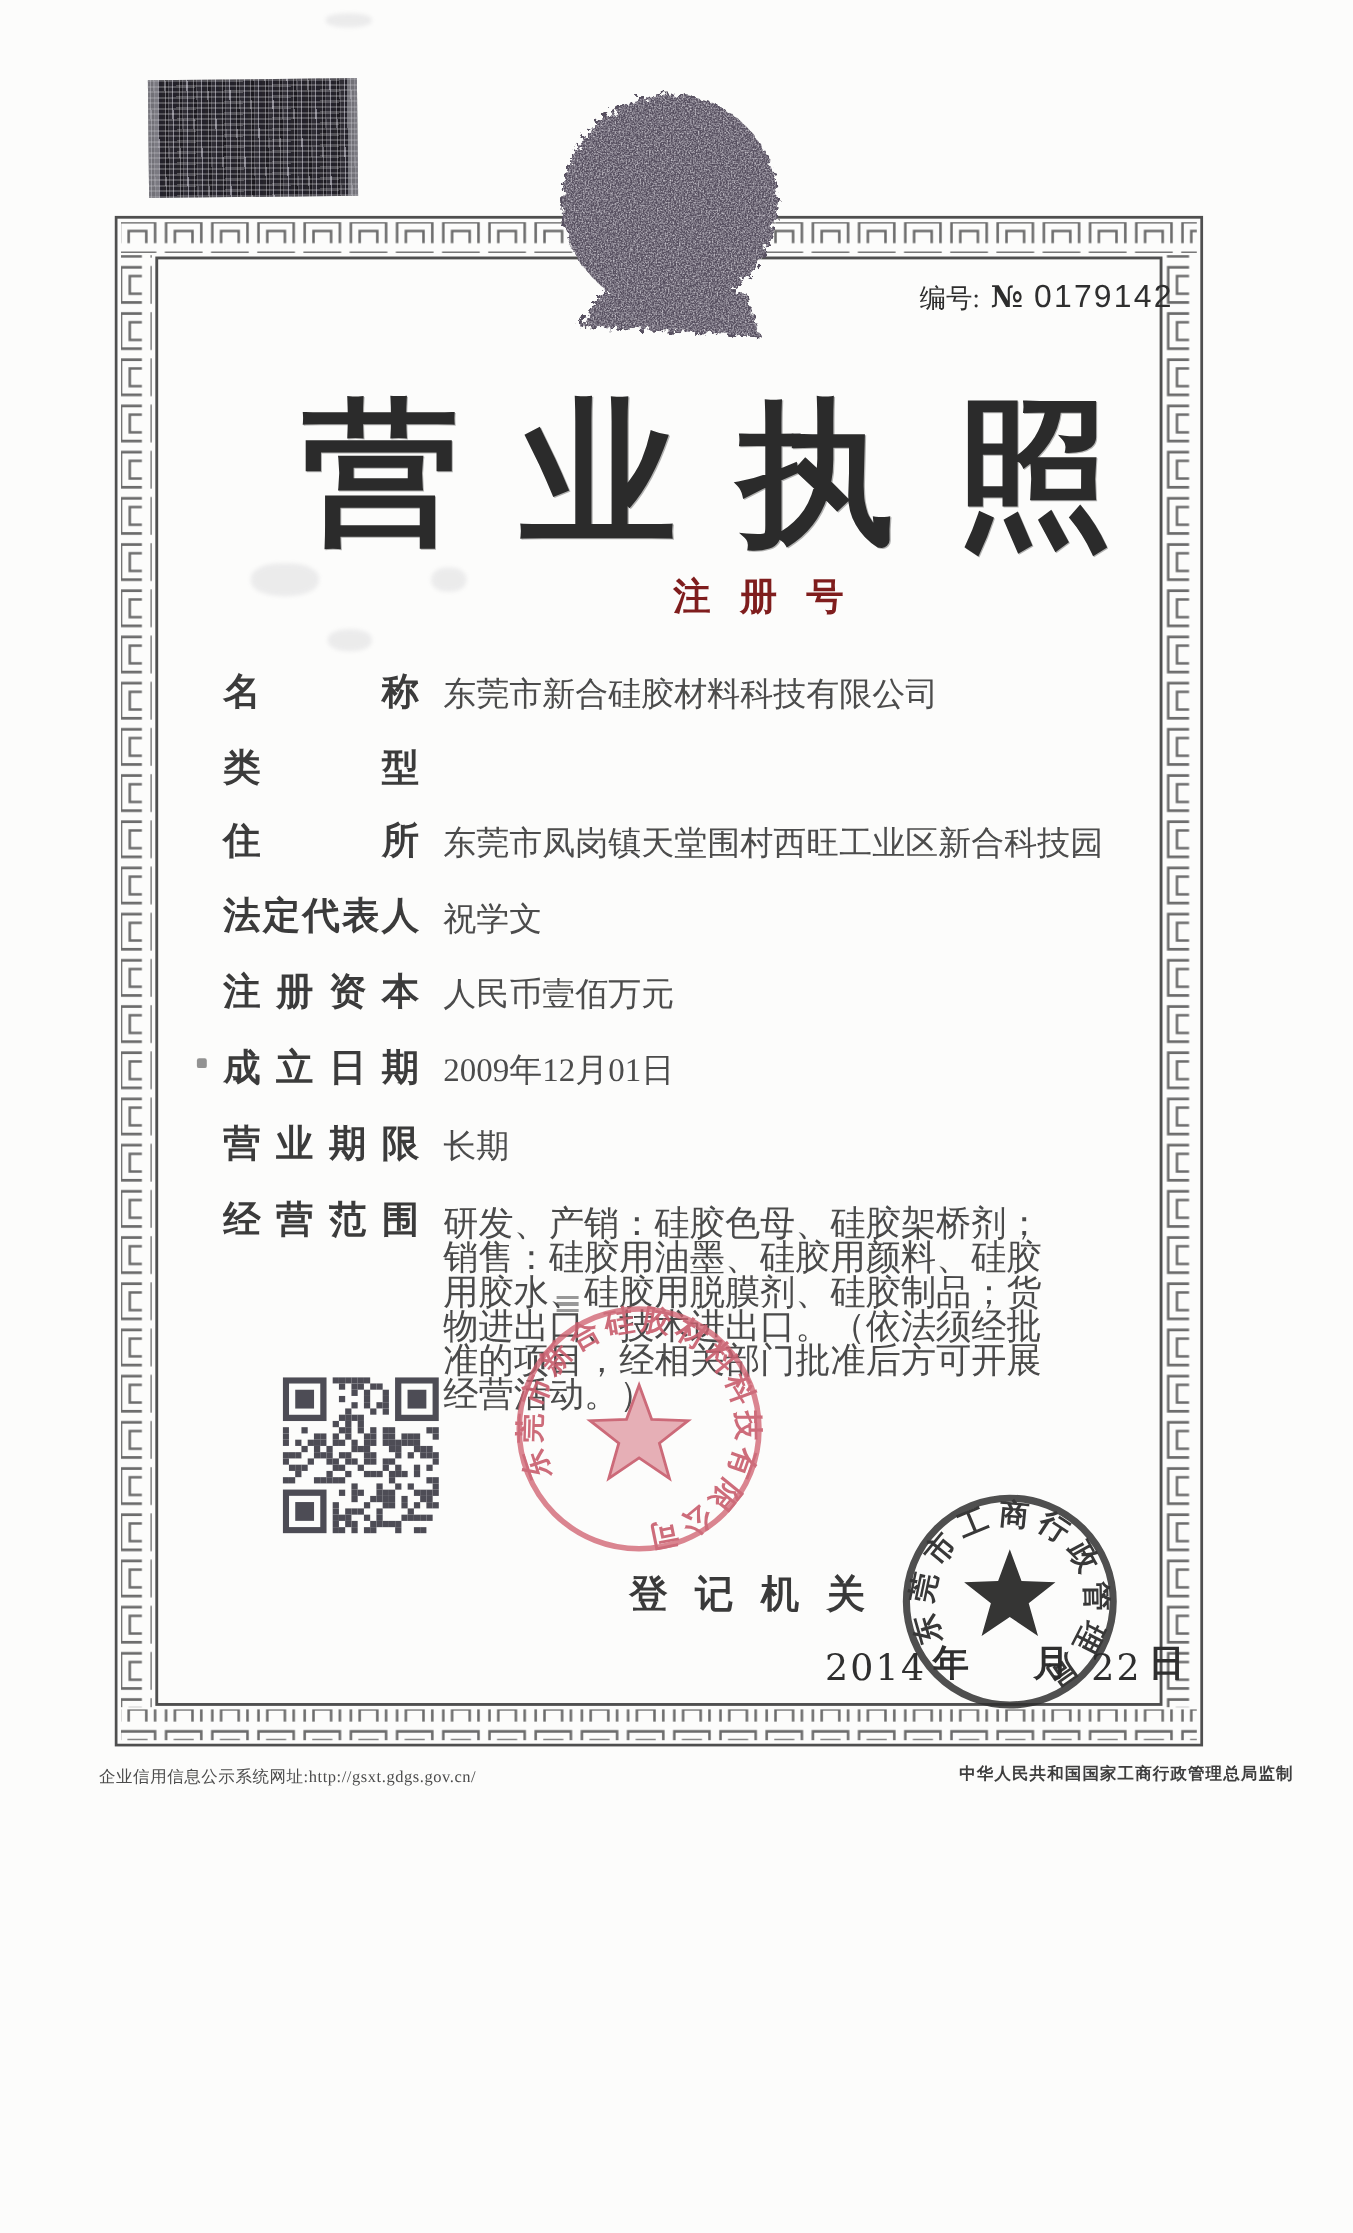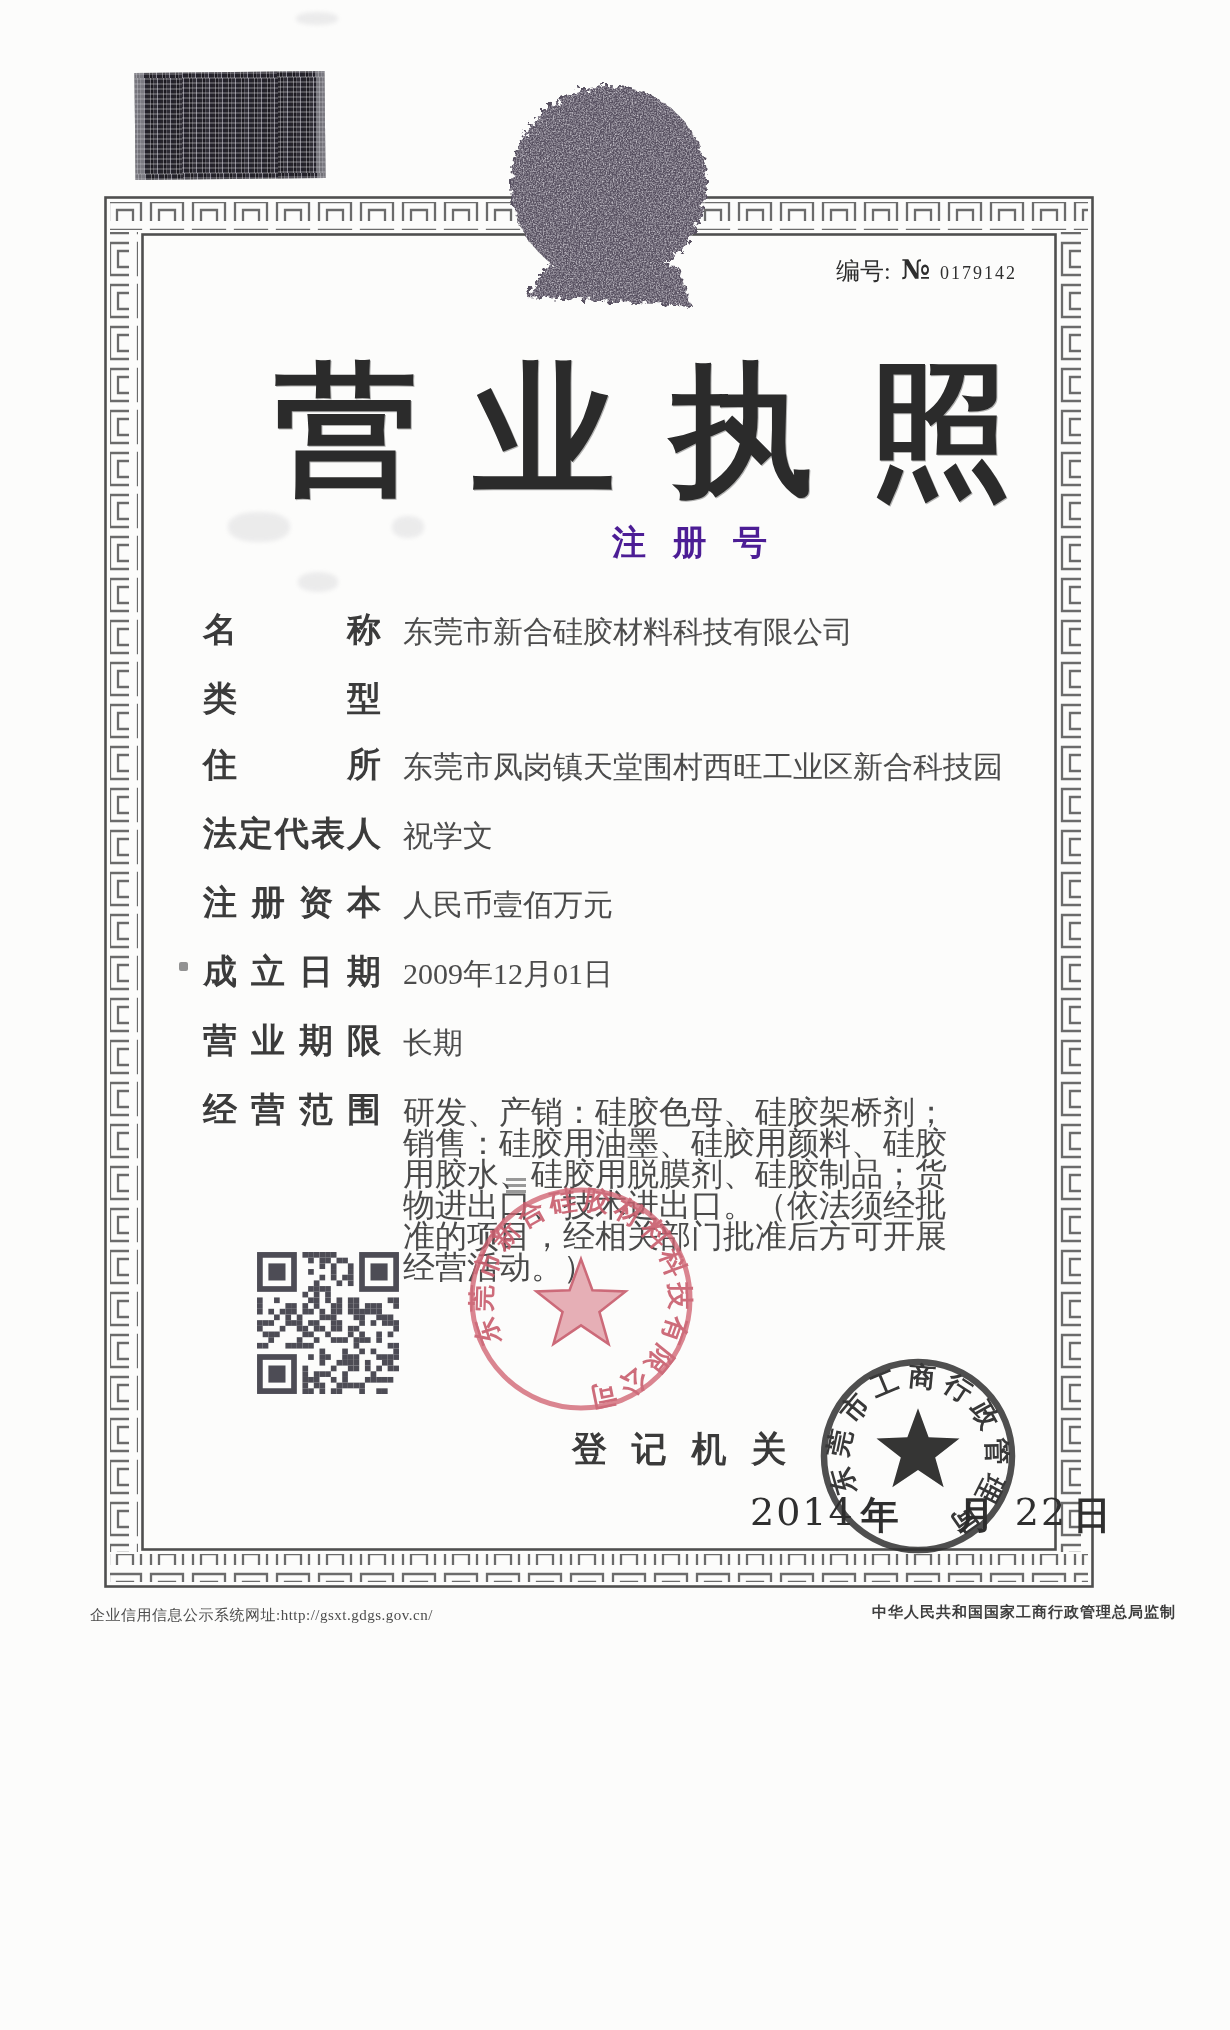--- a/index.html
+++ b/index.html
@@ -15,43 +15,43 @@
     transform:rotate(-0.6deg);}
   .emblem{position:absolute;left:492px;top:74px;z-index:6;}
 
   
   .frame-svg{position:absolute;left:104px;top:196px;z-index:2;}
 
   
   .serial{position:absolute;left:836px;top:254px;display:flex;gap:10px;align-items:baseline;z-index:4;
           color:#2d2d2d;font-size:24px;}
   .serial .sym{font-weight:bold;font-size:27px;font-family:"DejaVu Serif",serif;}
-  .serial .num{font-family:Liberation Serif, serif;font-size:18px;letter-spacing:2px;color:#2f2f2f;}
+  .serial .num{font-family:Liberation Sans, sans-serif;font-size:29px;letter-spacing:2px;color:#2f2f2f;}
 
   .title{position:absolute;left:150px;top:336px;width:930px;z-index:4;text-align:center;
          font-size:142px;font-weight:900;color:#2b2b2b;letter-spacing:56px;padding-left:56px;
          text-shadow:1px 1px 0 rgba(40,40,40,.35);}
 
   .regno{position:absolute;left:612px;top:520px;display:flex;align-items:baseline;z-index:4;}
-  .regno .lbl{font-size:34px;letter-spacing:9px;font-weight:600;color:#4c1d95;}
+  .regno .lbl{font-size:34px;letter-spacing:9px;font-weight:600;color:#7f1d1d;}
   .regno .num{font-size:37px;margin-left:22px;color:#333;font-family:"DejaVu Serif",serif;letter-spacing:1px;}
 
   
   .fields{position:absolute;left:203px;top:612px;width:820px;z-index:4;}
   .field-row{display:flex;margin-bottom:30px;align-items:flex-start;}
   .field-label{width:178px;flex-shrink:0;display:flex;justify-content:space-between;
                font-size:34px;line-height:36px;font-weight:700;color:#3b3b3b;}
   .field-value{margin-left:22px;font-size:30px;line-height:38px;color:#4c4c4c;padding-top:1px;}
   .field-value.small{font-size:32px;line-height:31px;max-width:560px;padding-top:5px;color:#4a4a4a;}
 
   
   .registry{position:absolute;left:572px;top:1426px;z-index:4;font-size:35px;font-weight:700;
             letter-spacing:8px;color:#3a3a3a;}
-  .date-line{position:absolute;left:750px;top:1490px;z-index:4;display:flex;align-items:flex-start;
-             font-size:38px;color:#2f2f2f;}
+  .date-line{position:absolute;left:750px;top:1490px;z-index:4;display:flex;align-items:flex-end;
+             font-size:33px;color:#2f2f2f;}
   .date-line .yr,.date-line .dy{font-family:"DejaVu Serif",serif;letter-spacing:2px;}
   .date-line .u{margin:0 6px;font-weight:600;}
   .date-line .gap-month{display:inline-block;width:46px;}
   .date-line .gap-day{display:inline-block;width:14px;}
 
   .footer-left{position:absolute;left:90px;top:1606px;z-index:4;font-size:15px;color:#4c4c4c;letter-spacing:.5px;text-align:center;}
   .footer-right{position:absolute;right:54px;top:1603px;z-index:4;font-size:15px;font-weight:700;
                 color:#3e3e3e;letter-spacing:1px;}
 
   

